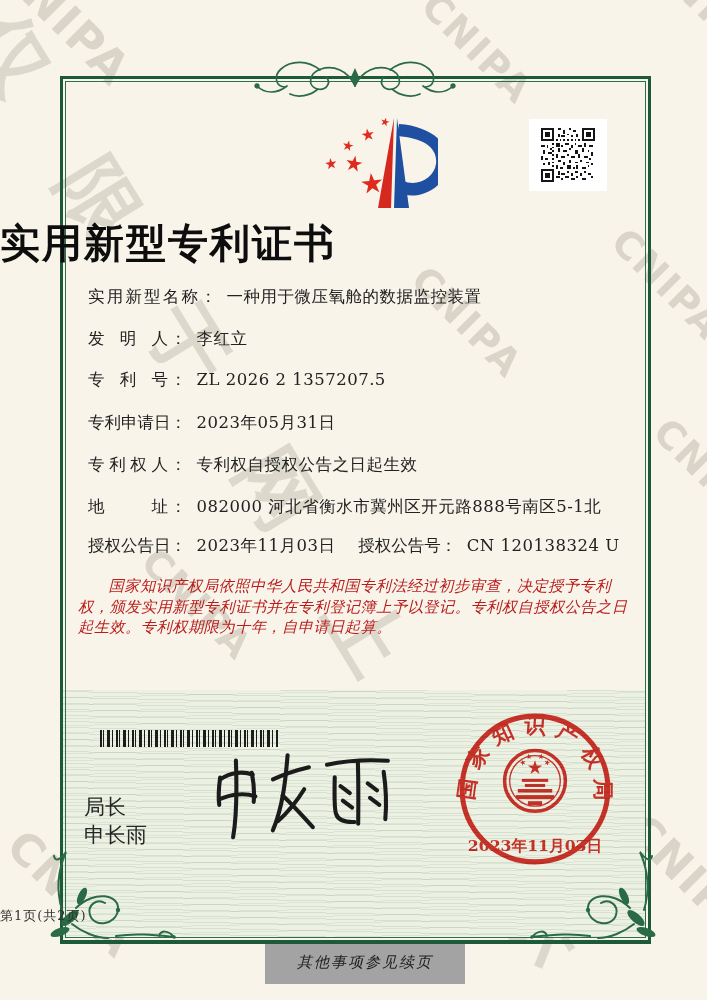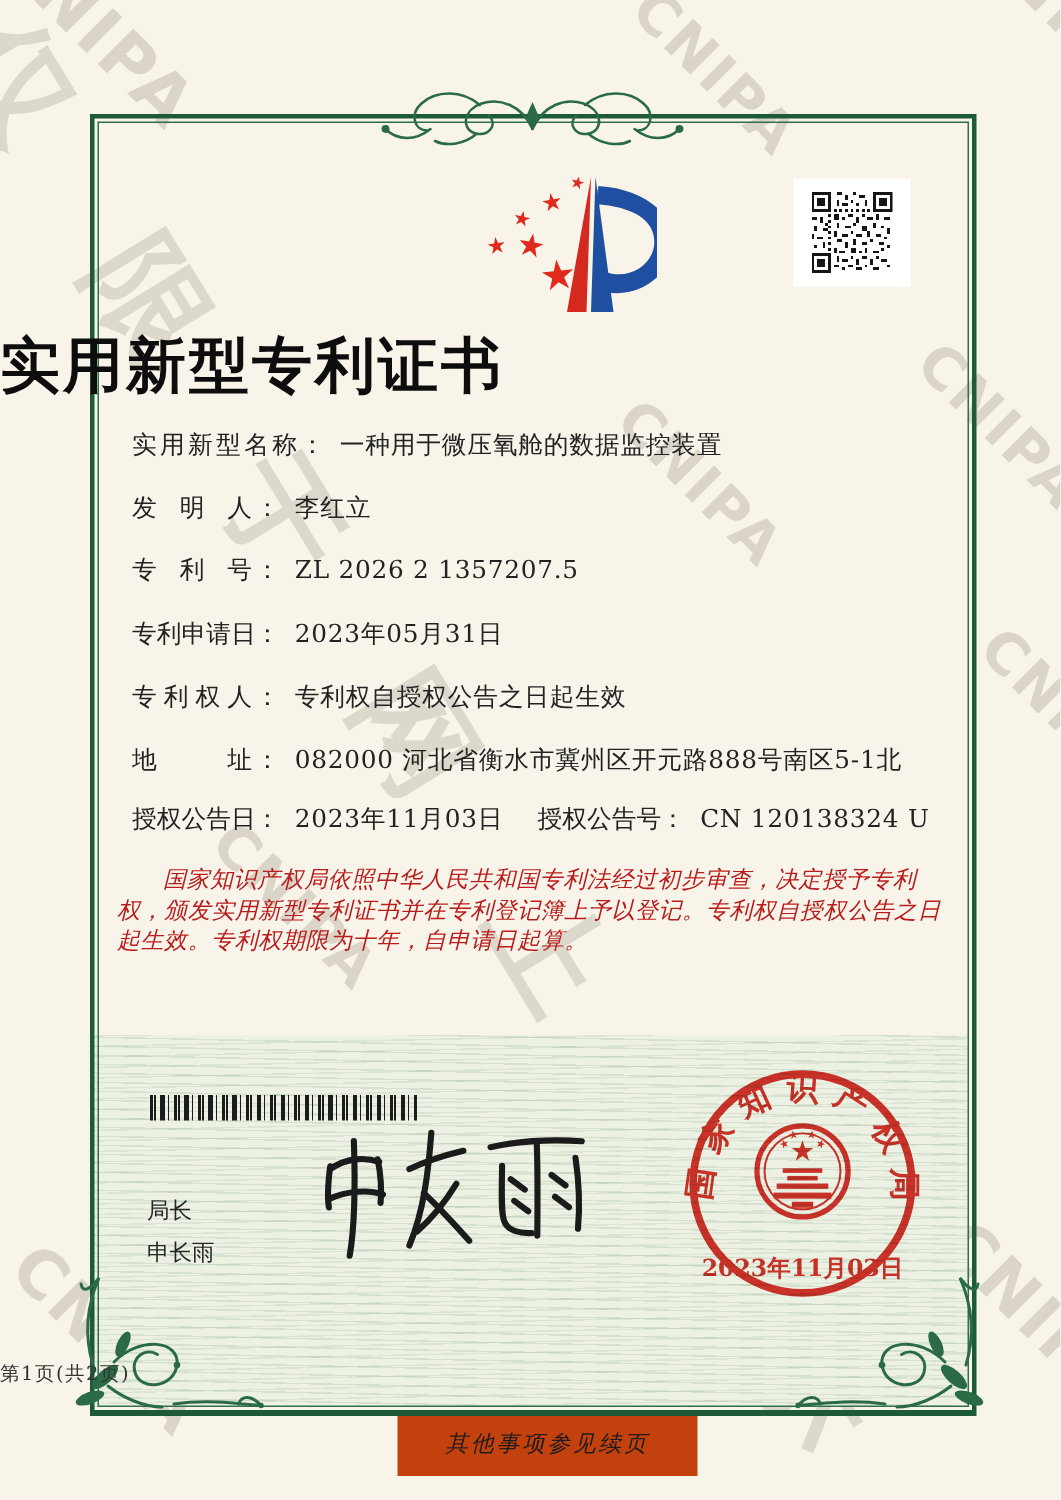--- a/index.html
+++ b/index.html
@@ -37,28 +37,28 @@
   .fpair{display:inline-block;}
   .body-text{position:absolute;z-index:5;left:78px;top:576px;width:553px;font-size:15.3px;
       line-height:20.5px;font-style:italic;letter-spacing:.4px;color:#b91c1c;}
   .body-text p{margin:0 0 14px 0;text-indent:2em;}
   .barcode{position:absolute;z-index:5;left:100px;top:730px;width:178px;height:17px;
       background:repeating-linear-gradient(90deg,
         #1c1c1c 0 2px, rgba(0,0,0,0) 2px 3px,
         #1c1c1c 3px 4px, rgba(0,0,0,0) 4px 7px,
         #1c1c1c 7px 10px, rgba(0,0,0,0) 10px 12px,
         #1c1c1c 12px 13px, rgba(0,0,0,0) 13px 16px);}
-  .director{position:absolute;z-index:5;left:98px;top:793px;font-family:"DejaVu Sans",sans-serif;
-      font-size:15px;color:#262626;line-height:28px;}
+  .director{position:absolute;z-index:5;left:84px;top:793px;font-family:"DejaVu Sans",sans-serif;
+      font-size:21px;color:#262626;line-height:28px;}
   .sig{position:absolute;z-index:5;left:200px;top:742px;}
   .seal{position:absolute;z-index:6;left:454px;top:708px;mix-blend-mode:multiply;opacity:.94;}
   .page-info{position:absolute;z-index:5;left:0;right:0;top:907px;text-align:left;
       font-size:13px;color:#333;letter-spacing:1px;}
   .cont-box{position:absolute;z-index:7;left:265px;top:944px;width:200px;height:40px;
-      background:#c2410c;text-align:center;}
+      background:#a3a3a3;text-align:center;}
   .cont-box span{display:inline-block;margin-top:9px;font-size:15px;font-style:italic;
       letter-spacing:2px;color:#1d1d1d;}
 </style>
 </head>
 <body>
 
 <div class="page">
 
   <div class="wm-notice">仅限于网上公示查验</div>
   <div class="wm" style="left:-18px;top:-8px;font-size:46px">CNIPA</div>

